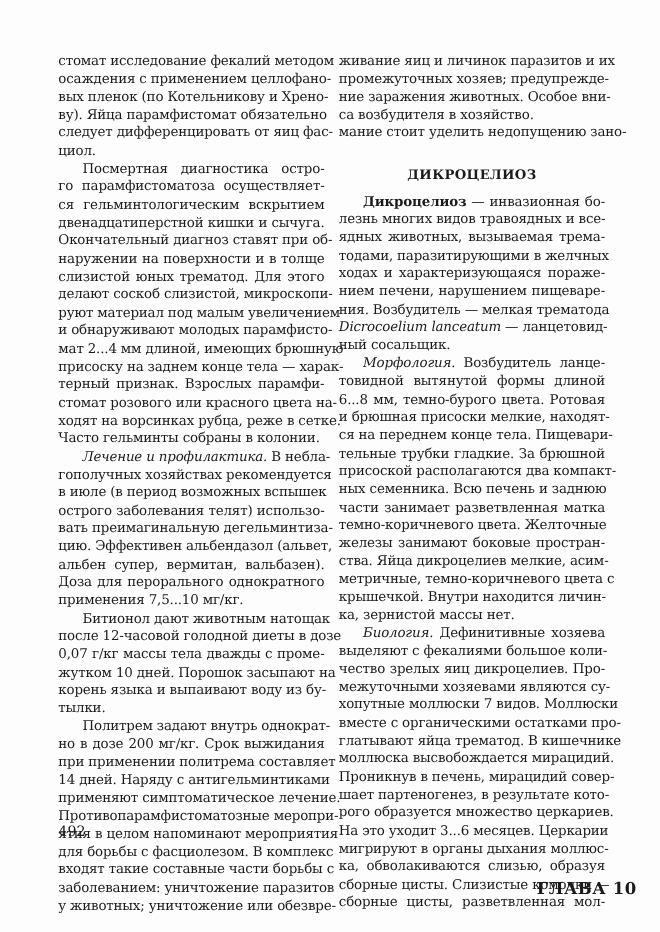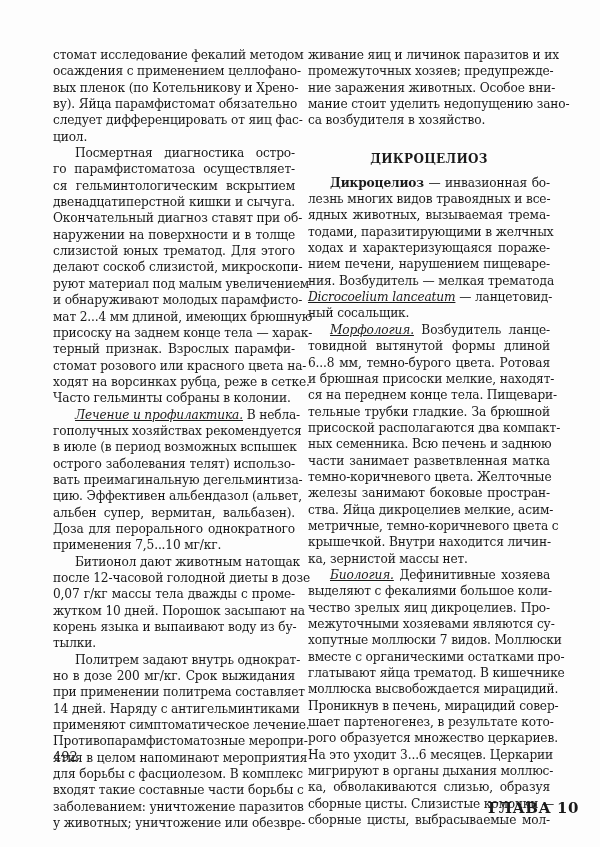--- a/index.html
+++ b/index.html
@@ -5,21 +5,21 @@
   html, body { margin:0; padding:0; background:#fff; }
   body { width:600px; height:847px; position:relative; overflow:hidden; font-family:"DejaVu Serif","Liberation Serif",serif; color:#1a1a1a; }
   .page { position:absolute; left:0; top:0; width:600px; height:847px; background:#fdfdfd; }
   .col { position:absolute; top:47px; width:242px; font-size:12.2px; line-height:16.35px; }
   .col.left { left:53px; }
   .col.right { left:308px; }
   .line { display:block; white-space:nowrap; text-align:justify; text-align-last:justify; height:16.35px; overflow:visible; letter-spacing:-0.15px; }
   .line.last { text-align-last:left; }
   .line.indent { padding-left:22px; }
   .heading { display:block; text-align:center; font-weight:bold; font-size:12px; letter-spacing:0.3px; height:16px; margin:22px 0 8px 0; }
-  .it { font-style:italic;text-decoration:underline; }
+  .it { font-style:italic; }
   .b { font-weight:bold; }
   .folio { position:absolute; top:749px; font-size:13px; }
   .folio.left { left:53px; }
   .folio.right { left:488px; font-size:15px; font-weight:bold; letter-spacing:0.5px; top:799px; }
 </style>
 </head>
 <body>
 
 <div class="page">
 
@@ -75,22 +75,22 @@
     <span class="line">для борьбы с фасциолезом. В комплекс</span>
     <span class="line">входят такие составные части борьбы с</span>
     <span class="line">заболеванием: уничтожение паразитов</span>
     <span class="line">у животных; уничтожение или обезвре-</span>
   </div>
 
   <div class="col right">
     <span class="line">живание яиц и личинок паразитов и их</span>
     <span class="line">промежуточных хозяев; предупрежде-</span>
     <span class="line">ние заражения животных. Особое вни-</span>
+    <span class="line last">са возбудителя в хозяйство.</span>
     <span class="line">мание стоит уделить недопущению зано-</span>
-    <span class="line last">са возбудителя в хозяйство.</span>
 
     <span class="heading">ДИКРОЦЕЛИОЗ</span>
 
     <span class="line indent"><span class="b">Дикроцелиоз</span><span> — инвазионная бо-</span></span>
     <span class="line">лезнь многих видов травоядных и все-</span>
     <span class="line">ядных животных, вызываемая трема-</span>
     <span class="line">тодами, паразитирующими в желчных</span>
     <span class="line">ходах и характеризующаяся пораже-</span>
     <span class="line">нием печени, нарушением пищеваре-</span>
     <span class="line">ния. Возбудитель — мелкая трематода</span>
@@ -121,18 +121,18 @@
     <span class="line">вместе с органическими остатками про-</span>
     <span class="line">глатывают яйца трематод. В кишечнике</span>
     <span class="line">моллюска высвобождается мирацидий.</span>
     <span class="line">Проникнув в печень, мирацидий совер-</span>
     <span class="line">шает партеногенез, в результате кото-</span>
     <span class="line">рого образуется множество церкариев.</span>
     <span class="line">На это уходит 3...6 месяцев. Церкарии</span>
     <span class="line">мигрируют в органы дыхания моллюс-</span>
     <span class="line">ка, обволакиваются слизью, образуя</span>
     <span class="line">сборные цисты. Слизистые комочки —</span>
-    <span class="line">сборные цисты, выбрасываемые мол-</span>
+    <span class="line">сборные цисты, разветвленная мол-</span>
   </div>
 
   <span class="folio left">492</span>
   <span class="folio right">ГЛАВА 10</span>
 </div>
 
 </body></html>

